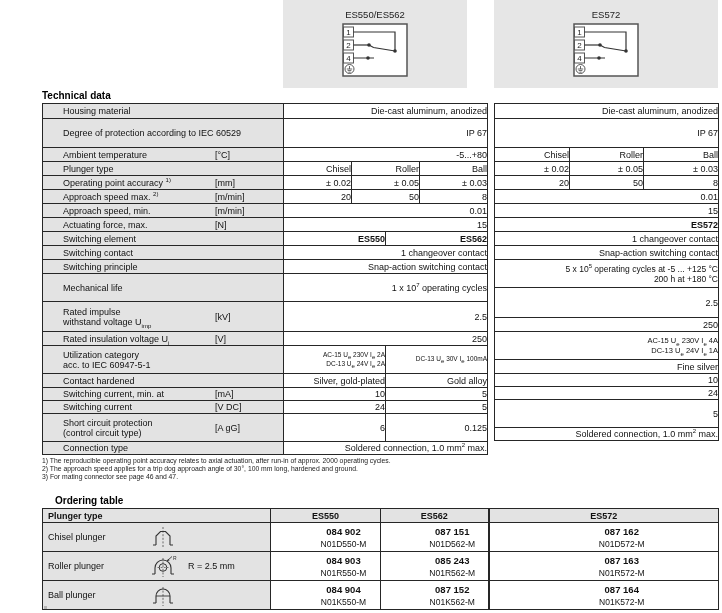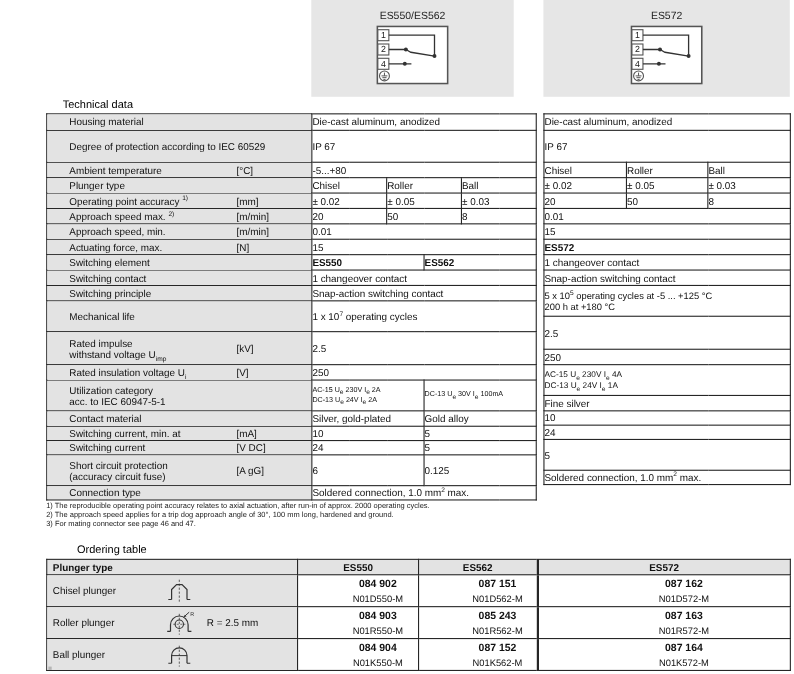--- a/index.html
+++ b/index.html
@@ -7,28 +7,28 @@
         font-family:"Liberation Sans",sans-serif;color:#111;overflow:hidden;}
 
   
   .panel{position:absolute;top:0;height:88px;background:#e6e6e6;}
   .panel-left{left:283px;width:184px;}
   .panel-right{left:494px;width:224px;}
   .ptitle{position:absolute;top:9px;left:0;right:0;text-align:center;font-size:9.5px;color:#222;}
   .dgm{position:absolute;top:23px;left:50%;transform:translateX(-50%);}
 
   
-  .sec-head{position:absolute;font-size:10px;font-weight:normal;color:#000;margin-left:15px;}
+  .sec-head{position:absolute;font-size:10px;font-weight:bold;color:#000;}
 
   
   table{border-collapse:collapse;table-layout:fixed;position:absolute;font-size:9px;color:#111;}
   td{border:1px solid #262626;padding:0;overflow:hidden;vertical-align:middle;line-height:10px;}
   .lbl{background:#e3e3e3;text-align:left;padding-left:20px;position:relative;}
   .unit{position:absolute;left:172px;top:50%;transform:translateY(-50%);}
-  .val{text-align:left;margin-top:35px;}
+  .val{text-align:right;margin-top:35px;}
   .b{font-weight:bold;}
   sup{font-size:6px;line-height:0;vertical-align:super;}
   sub{font-size:6px;line-height:0;vertical-align:sub;}
   .h13{height:13px}.h14{height:14px}.h15{height:15px}.h28{height:28px}.h29{height:29px}.h30{height:30px}
   .util{font-size:6.5px;line-height:8.5px;}
   .util2{font-size:7.5px;line-height:9.5px;}
   .two{line-height:10px;}
   .small2{font-size:8.5px;line-height:10px;}
 
   
@@ -189,38 +189,38 @@
           </td>
       <td class="val util" colspan="3">
         <div><span>AC-15 U</span><sub>e</sub><span> 230V I</span><sub>e</sub><span> 2A</span></div>
         <div><span>DC-13 U</span><sub>e</sub><span> 24V I</span><sub>e</sub><span> 2A</span></div>
       </td>
       <td class="val util" colspan="3">
         <div><span>DC-13 U</span><sub>e</sub><span> 30V I</span><sub>e</sub><span> 100mA</span></div>
       </td>
     </tr>
     <tr class="h14">
-      <td class="lbl">Contact material</td>
+      <td class="lbl">Contact hardened</td>
       <td class="val" colspan="3">Silver, gold-plated</td>
       <td class="val" colspan="3">Gold alloy</td>
     </tr>
     <tr class="h13">
       <td class="lbl"><span>Switching current, min. at</span><span class="unit">[mA]</span></td>
       <td class="val" colspan="3">10</td>
       <td class="val" colspan="3">5</td>
     </tr>
     <tr class="h13">
       <td class="lbl"><span>Switching current</span><span class="unit">[V DC]</span></td>
       <td class="val" colspan="3">24</td>
       <td class="val" colspan="3">5</td>
     </tr>
     <tr class="h28">
       <td class="lbl">
             <div class="two">Short circuit protection</div>
-            <div class="two">(accuracy circuit fuse)</div>
+            <div class="two">(control circuit type)</div>
             <span class="unit">[A gG]</span>
           </td>
       <td class="val" colspan="3">6</td>
       <td class="val" colspan="3">0.125</td>
     </tr>
     <tr class="h13">
       <td class="lbl">Connection type</td>
       <td class="val" colspan="6"><span>Soldered connection, 1.0 mm</span><sup>2</sup><span> max.</span></td>
     </tr>
   </tbody>

